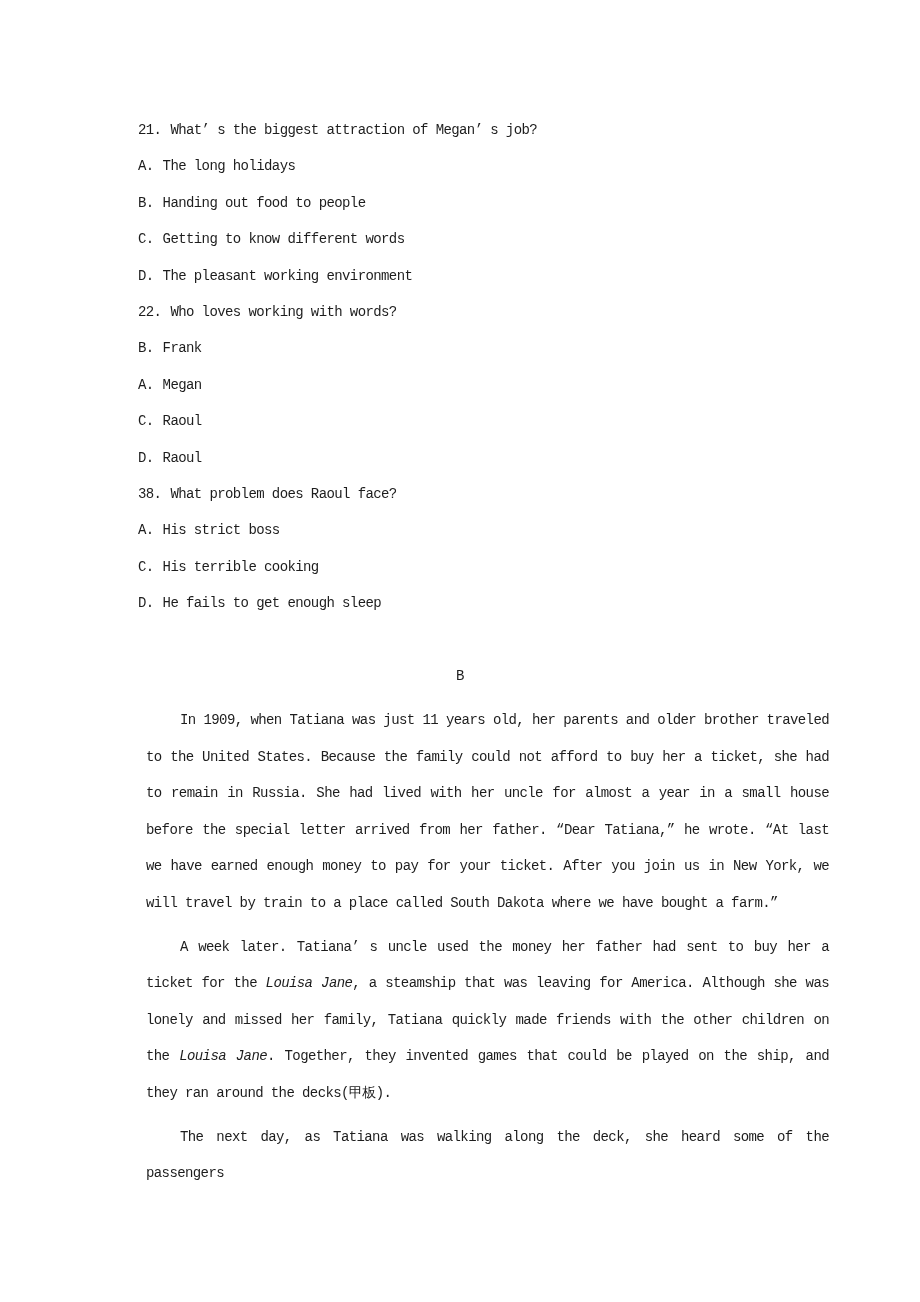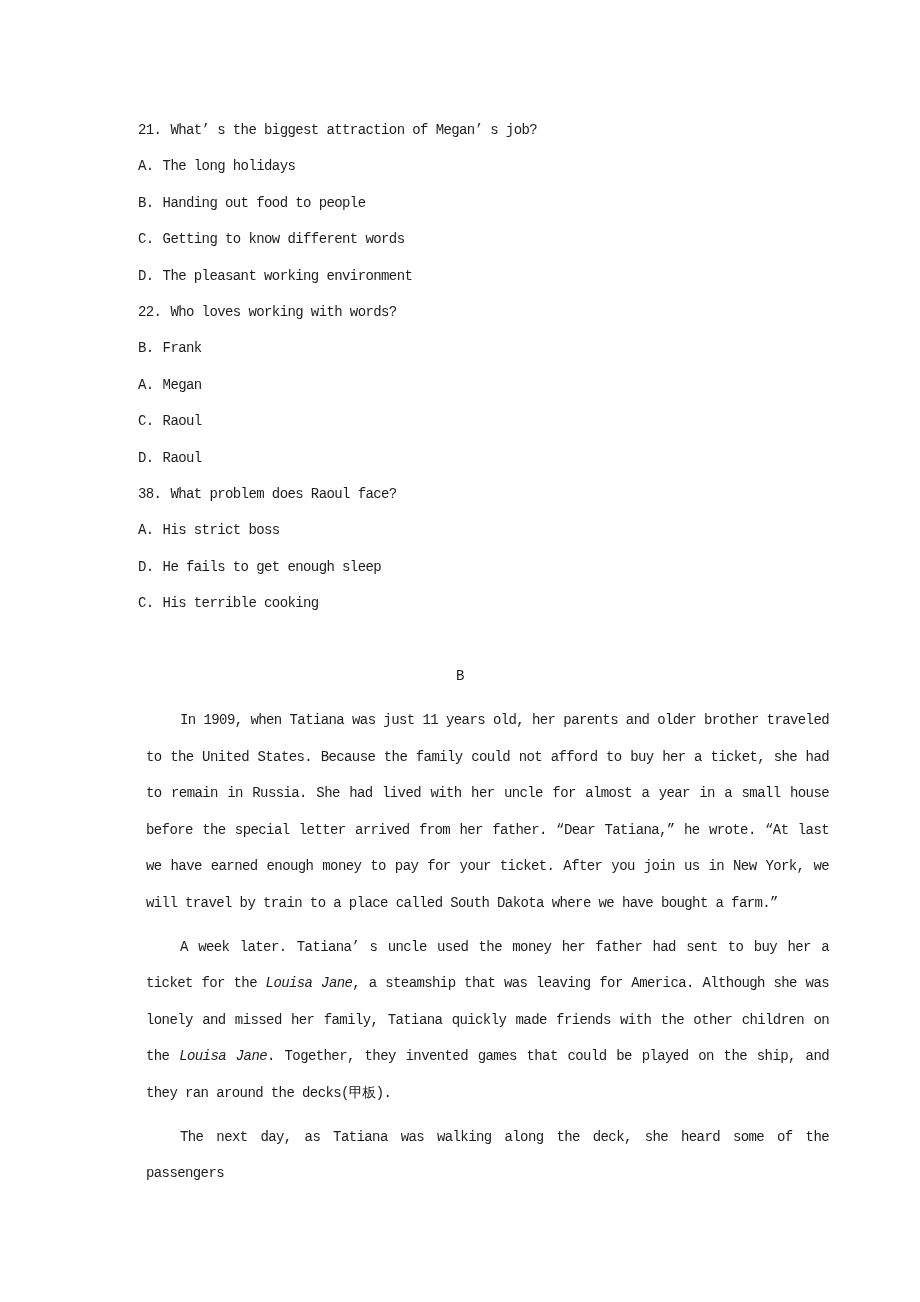--- a/index.html
+++ b/index.html
@@ -86,24 +86,24 @@
       <span class="olabel">D.</span><span class="otext">Raoul</span>
     </div>
 
     <div class="line">
       <span class="qnum">38.</span><span class="qtext">What problem does Raoul face?</span>
     </div>
     <div class="line">
       <span class="olabel">A.</span><span class="otext">His strict boss</span>
     </div>
     <div class="line">
-      <span class="olabel">D.</span><span class="otext">He fails to get enough sleep</span>
+      <span class="olabel">C.</span><span class="otext">His terrible cooking</span>
     </div>
     <div class="line">
-      <span class="olabel">C.</span><span class="otext">His terrible cooking</span>
+      <span class="olabel">D.</span><span class="otext">He fails to get enough sleep</span>
     </div>
 
   </div>
 
   <div class="section-header">B</div>
 
   <div class="inner">
       <p class="para"><span>In 1909, when Tatiana was just 11 years old, her parents and older brother traveled to the United States. Because the family could not afford to buy her a ticket, she had to remain in Russia. She had lived with her uncle for almost a year in a small house before the special letter arrived from her father. “Dear Tatiana,” he wrote. “At last we have earned enough money to pay for your ticket. After you join us in New York, we will travel by train to a place called South Dakota where we have bought a farm.”</span></p>
       <p class="para"><span>A week later. Tatiana’ s uncle used the money her father had sent to buy her a ticket for the </span><span class="italic">Louisa Jane</span><span>, a steamship that was leaving for America. Although she was lonely and missed her family, Tatiana quickly made friends with the other children on the </span><span class="italic">Louisa Jane</span><span>. Together, they invented games that could be played on the ship, and they ran around the decks(甲板).</span></p>
       <p class="para"><span>The next day, as Tatiana was walking along the deck, she heard some of the passengers</span></p>

